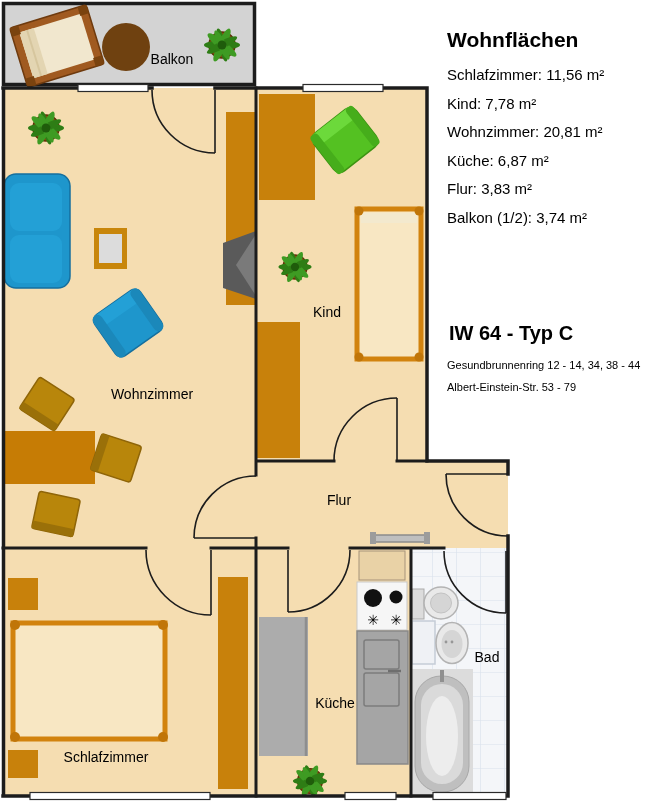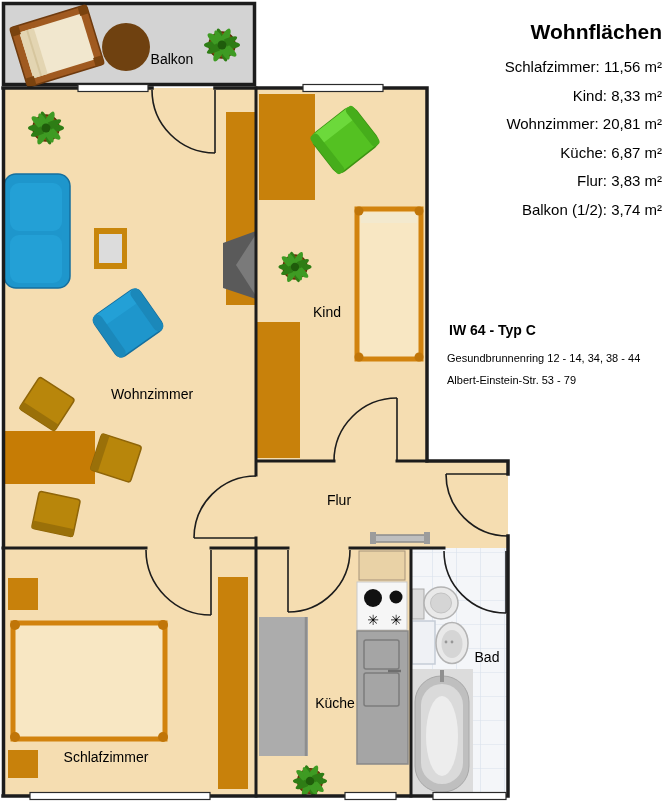--- a/index.html
+++ b/index.html
@@ -1,24 +1,24 @@
 <!DOCTYPE html>
 <html><head>
 <meta charset="utf-8">
 <style>
   html,body{margin:0;padding:0;background:#fff;}
   body{width:665px;height:806px;position:relative;overflow:hidden;
        font-family:"Liberation Sans",sans-serif;color:#000;}
   #plan-svg{position:absolute;left:0;top:0;}
   .panel{position:absolute;left:447px;}
-  #legend-panel{top:20px;width:215px;text-align:right;}
+  #legend-panel{top:28px;width:215px;}
   .legend-title{font-size:21px;font-weight:bold;margin:0 0 9px 0;}
   .legend-item{font-size:15px;line-height:28.6px;white-space:nowrap;}
   #building-info{top:322px;width:218px;}
-  .building-title{font-size:14px;font-weight:bold;margin:0 8px 10px 2px;}
+  .building-title{font-size:20px;font-weight:bold;margin:0 8px 10px 2px;}
   .address-line{font-size:11px;line-height:21.5px;white-space:nowrap;}
   svg text{font-family:"Liberation Sans",sans-serif;font-size:14px;fill:#000;}
 </style>
 </head>
 <body>
 
 <svg id="plan-svg" width="513" height="806" viewBox="0 0 513 806">
   <defs>
     <pattern id="tiles" width="24" height="24" patternUnits="userSpaceOnUse">
       <rect width="24" height="24" fill="#F4F6F9"></rect>
@@ -230,21 +230,21 @@
     <g>
         <path d="M506,551 V613"></path>
         <path d="M444,551 A62,62 0 0 0 506,613"></path>
       </g>
   </g>
 </svg>
 
 <div class="panel" id="legend-panel">
   <div class="legend-title">Wohnflächen</div>
   <div class="legend-item">Schlafzimmer: 11,56 m²</div>
-  <div class="legend-item">Kind: 8,33 m²</div>
+  <div class="legend-item">Kind: 7,78 m²</div>
   <div class="legend-item">Wohnzimmer: 20,81 m²</div>
   <div class="legend-item">Küche: 6,87 m²</div>
   <div class="legend-item">Flur: 3,83 m²</div>
   <div class="legend-item">Balkon (1/2): 3,74 m²</div>
 </div>
 
 <div class="panel" id="building-info">
   <div class="building-title">IW 64 - Typ C</div>
   <div class="address-line">Gesundbrunnenring 12 - 14, 34, 38 - 44</div>
   <div class="address-line">Albert-Einstein-Str. 53 - 79</div>

